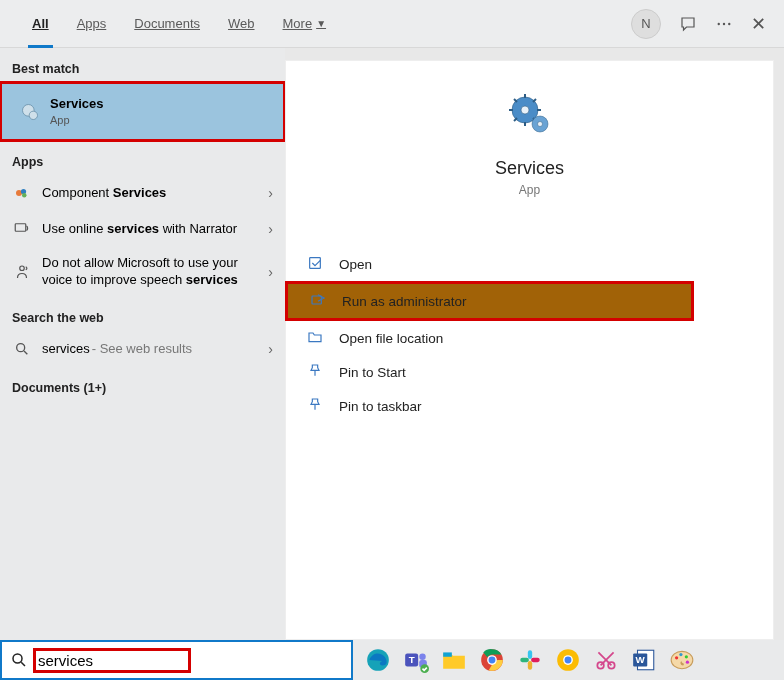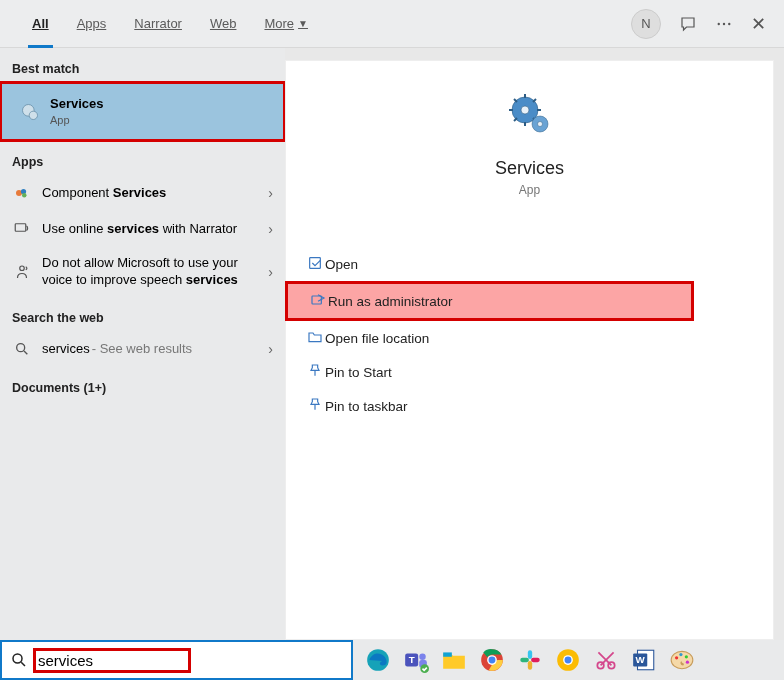--- a/index.html
+++ b/index.html
@@ -108,28 +108,28 @@
     
     .rp-top { text-align:center; padding-top: 30px; }
     .rp-big-icon {
       width: 50px; height: 50px; margin: 0 auto 18px;
       display:flex; align-items:center; justify-content:center;
     }
     .rp-title { font-size: 18px; color:#222; margin-bottom:4px; }
     .rp-sub { font-size:12px; color:#777; }
     .rp-actions { margin-top: 50px; }
     .rp-action {
-      display:flex; align-items:center; 
+      display:flex; align-items:center; gap: 14px;
       padding: 8px 22px;
       cursor:pointer;
       color:#222;
       font-size:13.5px;
     }
     .rp-action .act-icon { width:18px; height:18px; display:flex; color:#3b78c1; }
-    .rp-action.highlight-row { background:#fca5a5; border: 3px solid #d40000; margin-right: 80px; }
+    .rp-action.highlight-row { background:#a16207; border: 3px solid #d40000; margin-right: 80px; }
 
     
     .bottom-bar {
       position:absolute; bottom:0; left:0; right:0;
       height: 40px;
       display:flex;
       align-items:center;
       background:#e9eaeb;
     }
     .search-box {
@@ -157,21 +157,21 @@
 <body>
 
 <div class="top-tabs">
   <div class="tab-item active">
       <span>All</span>
     </div>
   <div class="tab-item">
       <span>Apps</span>
     </div>
   <div class="tab-item">
-      <span>Narrator</span>
+      <span>Documents</span>
     </div>
   <div class="tab-item">
       <span>Web</span>
     </div>
   <div class="tab-item">
       <span>More</span>
       <span class="tab-more-caret">▼</span>
     </div>
   <div class="top-right">
     <div class="avatar-circle">

